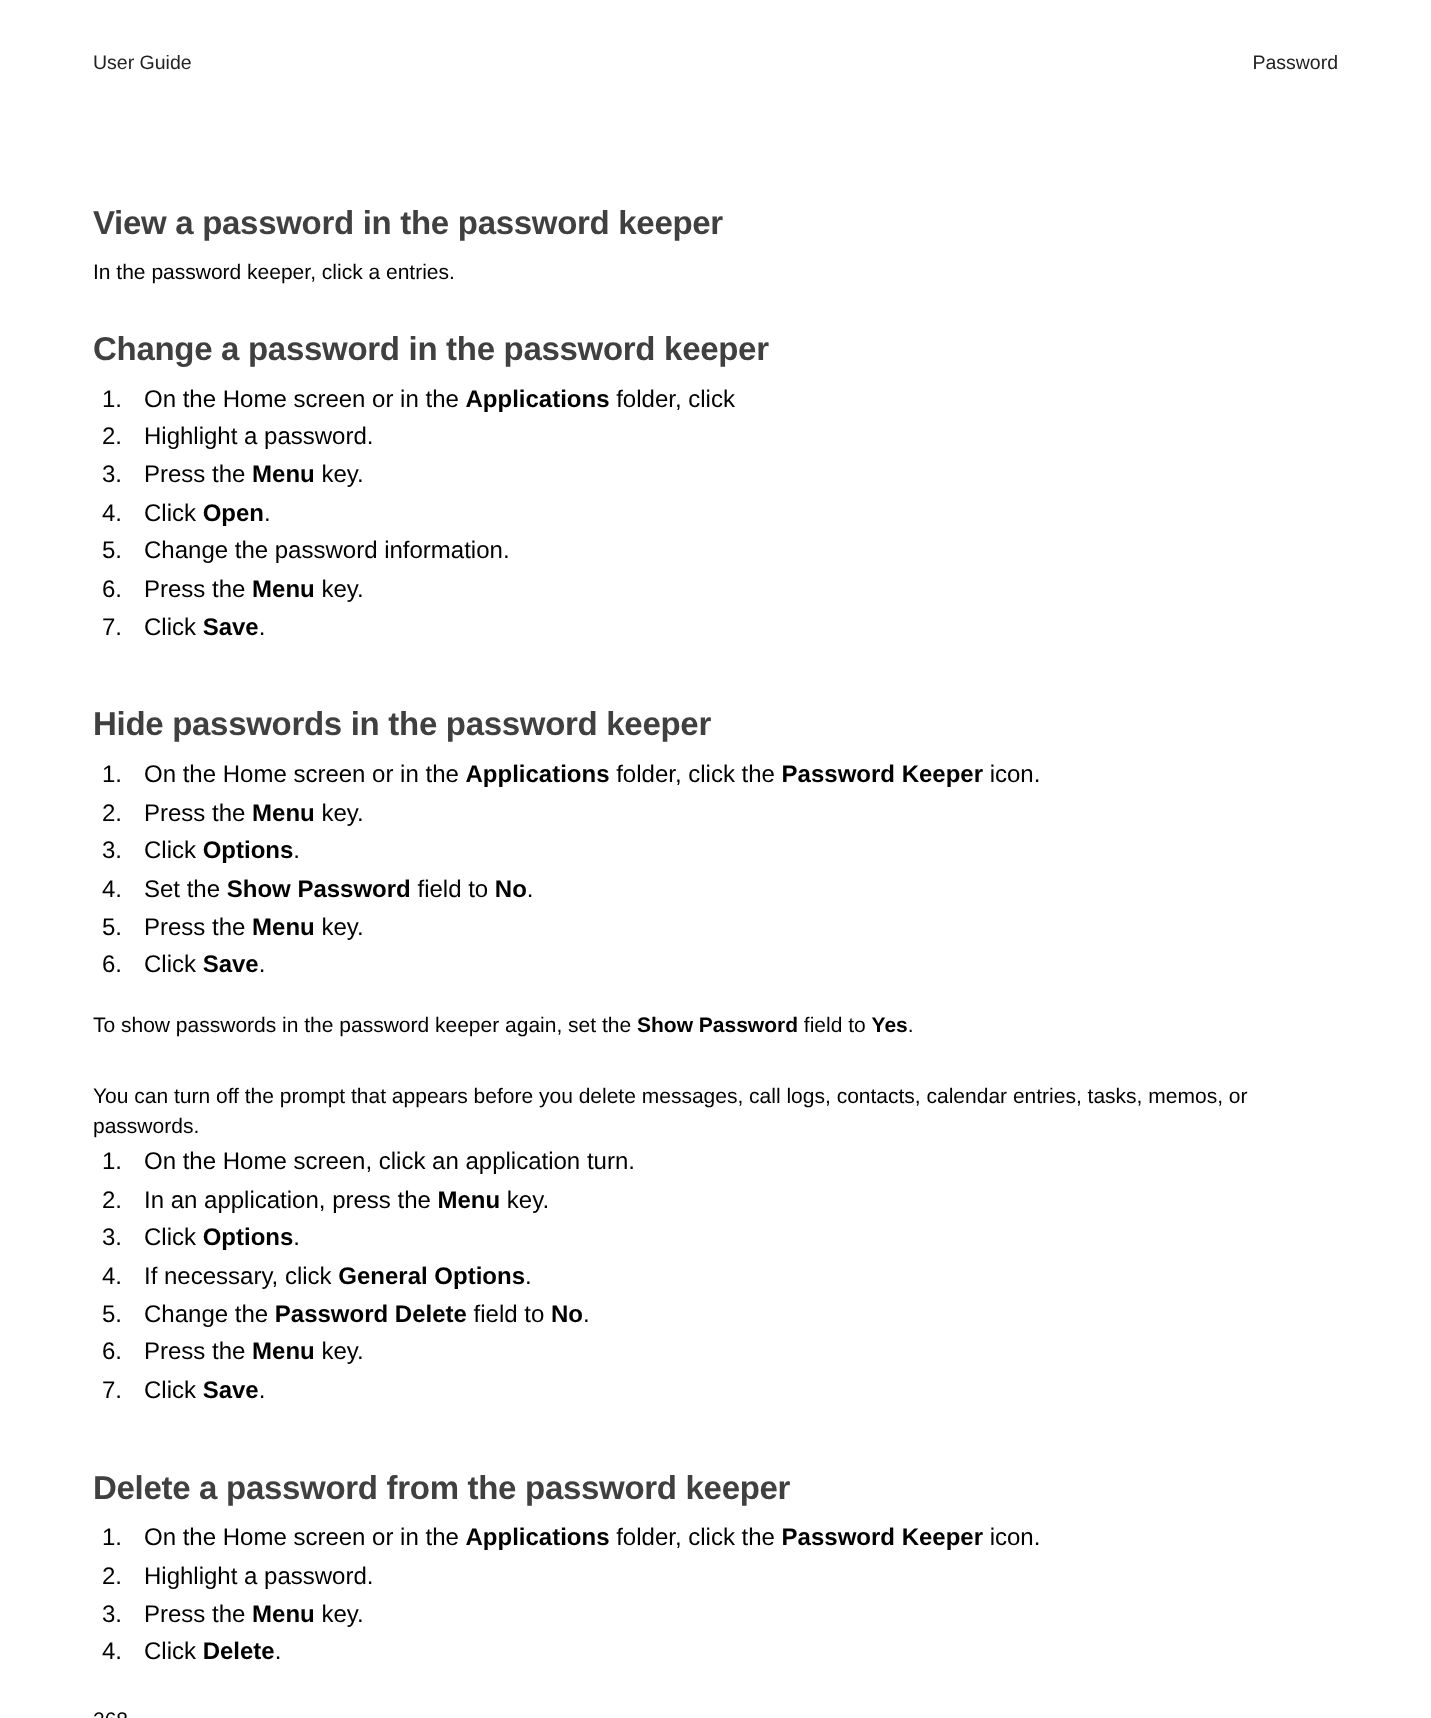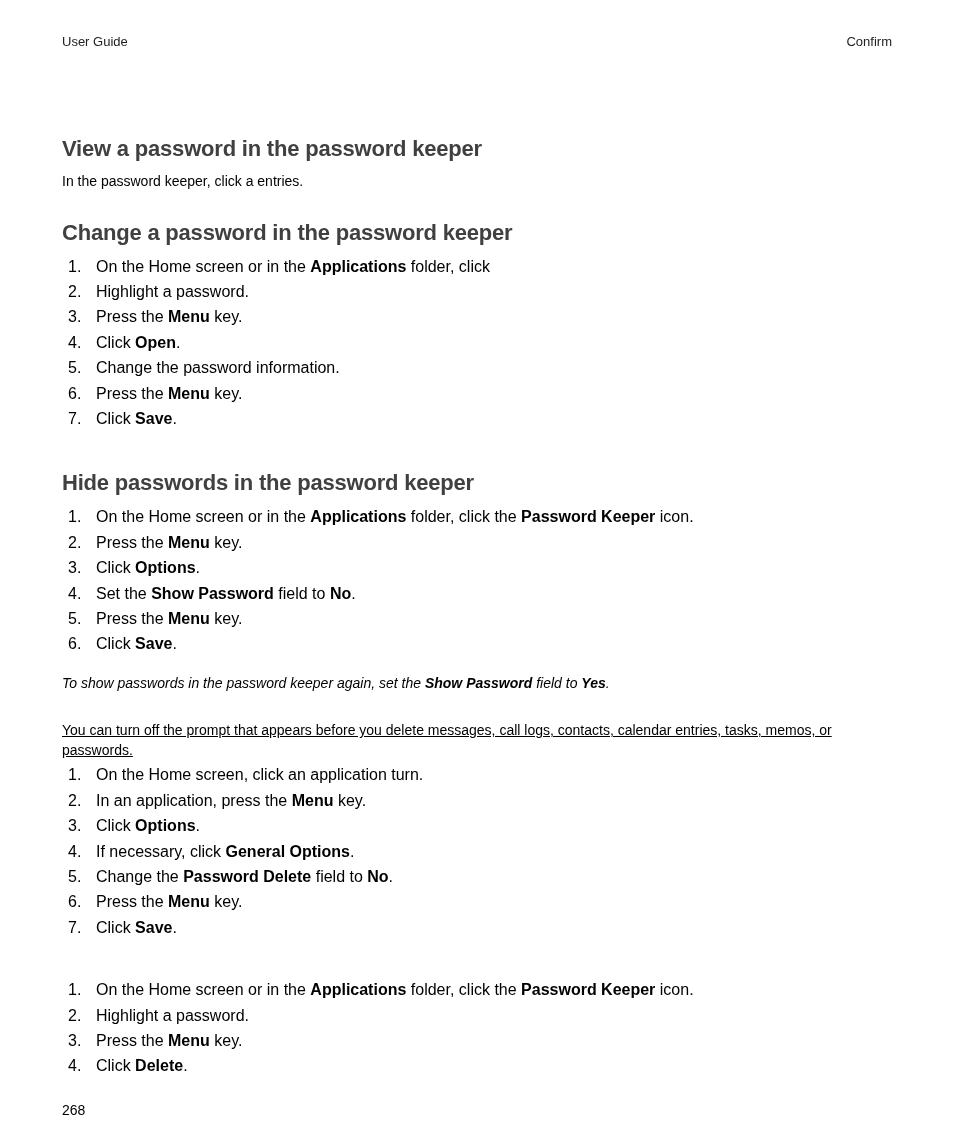--- a/index.html
+++ b/index.html
@@ -32,21 +32,20 @@
   }
   .body-text {
     font-size: 14px;
     margin: 0 0 28px 0;
     line-height: 1.4;
   }
   .intro-text {
     font-size: 14px;
     margin: 0 0 4px 0;
     line-height: 1.4;
-    text-decoration: underline;
   }
   ol {
     margin: 0 0 18px 0;
     padding-left: 28px;
     font-size: 16px;
     counter-reset: item;
     list-style: none;
   }
   ol li {
     margin: 0 0 3px 0;
@@ -60,40 +59,39 @@
     position: absolute;
     left: -22px;
     width: 22px;
     text-align: left;
     color: #000;
   }
   .note {
     font-size: 14px;
     margin: 10px 0 28px 0;
     line-height: 1.4;
-    font-style: italic;
   }
   .section-gap {
     height: 22px;
   }
   b { font-weight: 700; }
   .page-num {
     position: absolute;
     bottom: 40px;
     left: 62px;
     font-size: 14px;
   }
 </style>
 </head>
 <body>
 
 <div class="page">
   <div class="header">
     <span>User Guide</span>
-    <span>Confirm</span>
+    <span>Password</span>
   </div>
 
   <div id="content">
       <h2>View a password in the password keeper</h2>
       <p class="body-text">In the password keeper, click a entries.</p>
       <h2>Change a password in the password keeper</h2>
       <ol>
         <li>On the Home screen or in the <b>Applications</b> folder, click</li>
         <li>Highlight a password.</li>
         <li>Press the <b>Menu</b> key.</li>
@@ -117,20 +115,21 @@
       <ol>
         <li>On the Home screen, click an application turn.</li>
         <li>In an application, press the <b>Menu</b> key.</li>
         <li>Click <b>Options</b>.</li>
         <li>If necessary, click <b>General Options</b>.</li>
         <li>Change the <b>Password Delete</b> field to <b>No</b>.</li>
         <li>Press the <b>Menu</b> key.</li>
         <li>Click <b>Save</b>.</li>
       </ol>
       <div class="section-gap"></div>
+      <h2>Delete a password from the password keeper</h2>
       <ol>
         <li>On the Home screen or in the <b>Applications</b> folder, click the <b>Password Keeper</b> icon.</li>
         <li>Highlight a password.</li>
         <li>Press the <b>Menu</b> key.</li>
         <li>Click <b>Delete</b>.</li>
       </ol>
       <div class="section-gap"></div>
     </div>
 
   <div class="page-num">268</div>

